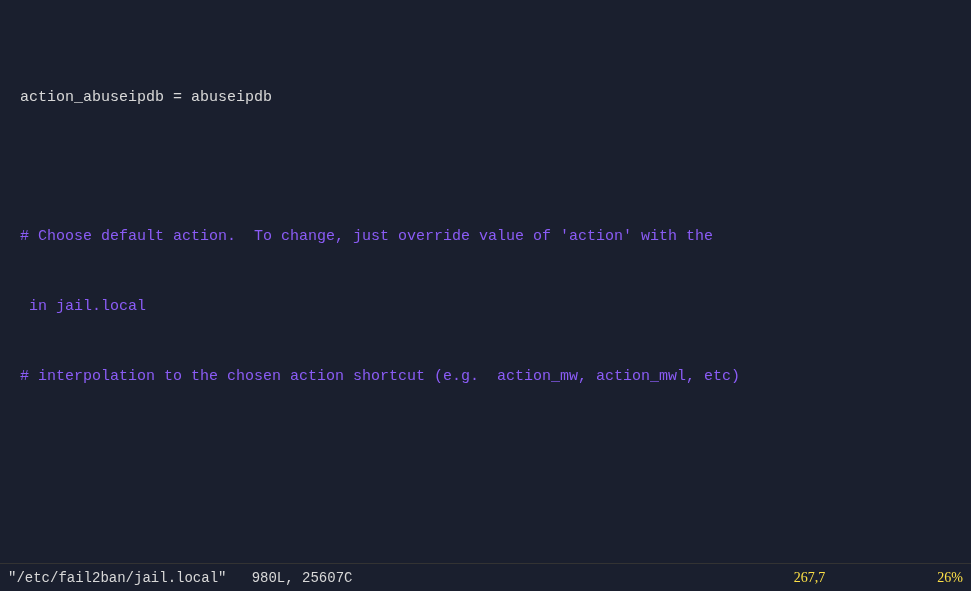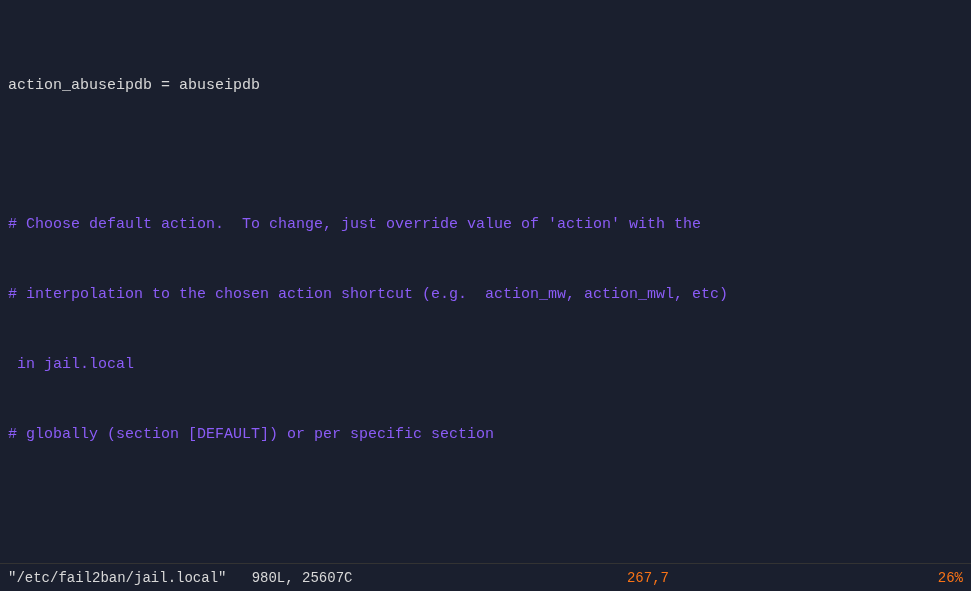--- a/index.html
+++ b/index.html
@@ -20,21 +20,21 @@
     #editor {
       width: 971px;
       height: 591px;
       background-color: #1a1f2e;
       display: flex;
       flex-direction: column;
     }
 
     #content-area {
       flex: 1;
-      padding: 0;
+      padding: 12px;
       overflow: hidden;
     }
 
     .code-block {
       padding: 4px 8px;
       line-height: 1.55;
       white-space: pre;
     }
 
     .line {
@@ -56,36 +56,36 @@
       color: #d8d8d8;
       font-size: 14px;
       justify-content: space-between;
     }
 
     .status-left {
       color: #d8d8d8;
     }
 
     .status-right {
-      color: #f97316;
+      color: #fde047;
+      font-family: Liberation Serif, serif;
     }
   </style>
 </head>
 <body>
 
 <div id="editor">
   <div id="content-area">
     <div class="code-block">
 
       <span class="line c-white">action_abuseipdb = abuseipdb</span>
       <span class="line">&nbsp;</span>
       <span class="line c-comment"># Choose default action.  To change, just override value of 'action' with the</span>
+      <span class="line c-comment"> in jail.local</span>
       <span class="line c-comment"># interpolation to the chosen action shortcut (e.g.  action_mw, action_mwl, etc)</span>
-      <span class="line c-comment"> in jail.local</span>
-      <span class="line c-comment"># globally (section [DEFAULT]) or per specific section</span>
       <span class="line">&nbsp;</span>
       
       
       
       
       
       
       
       
       

